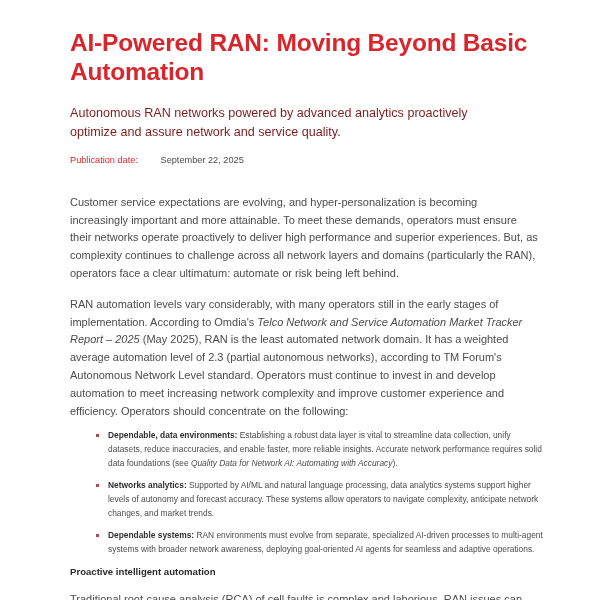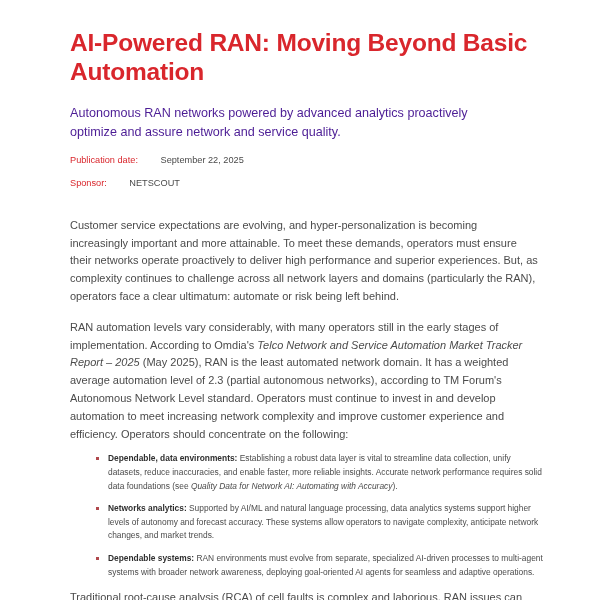--- a/index.html
+++ b/index.html
@@ -26,21 +26,21 @@
   .doc-title {
     color: #d9262c;
     font-size: 24.5px;
     font-weight: bold;
     line-height: 1.19;
     letter-spacing: -0.2px;
     margin: 0 0 18px 0;
     max-width: 470px;
   }
   .doc-subtitle {
-    color: #4c1d95;
+    color: #7f1d1d;
     font-size: 12.6px;
     font-weight: normal;
     line-height: 1.45;
     margin: 0 0 14px 0;
     max-width: 430px;
   }
   .meta-line {
     font-size: 9.2px;
     color: #3f3f3f;
     margin: 0 0 11px 0;
@@ -114,24 +114,20 @@
   <h1 class="doc-title">AI-Powered RAN: Moving Beyond Basic Automation</h1>
 
   <p class="doc-subtitle">Autonomous RAN networks powered by advanced analytics proactively optimize and assure network and service quality.</p>
 
   <p class="meta-line">
     <span class="meta-label">Publication date:</span>
     <span class="meta-value">September 22, 2025</span>
   </p>
 
 
-  <p class="meta-line">
-    <span class="meta-label">Sponsor:</span>
-    <span class="meta-value">NETSCOUT</span>
-  </p>
 
   <div class="rule-gap"></div>
 
   <p class="body-para">Customer service expectations are evolving, and hyper-personalization is becoming increasingly important and more attainable. To meet these demands, operators must ensure their networks operate proactively to deliver high performance and superior experiences. But, as complexity continues to challenge across all network layers and domains (particularly the RAN), operators face a clear ultimatum: automate or risk being left behind.</p>
 
   <p class="body-para tight">
     <span>RAN automation levels vary considerably, with many operators still in the early stages of implementation. According to Omdia's </span><i>Telco Network and Service Automation Market Tracker Report – 2025</i><span> (May 2025), RAN is the least automated network domain. It has a weighted average automation level of 2.3 (partial autonomous networks), according to TM Forum's Autonomous Network Level standard. Operators must continue to invest in and develop automation to meet increasing network complexity and improve customer experience and efficiency. Operators should concentrate on the following:</span>
   </p>
 
   <ul class="bullet-list">
@@ -142,16 +138,17 @@
     <li class="bullet-item">
       <span class="bullet-marker"></span>
       <b>Networks analytics</b><b>:</b><span> Supported by AI/ML and natural language processing, data analytics systems support higher levels of autonomy and forecast accuracy. These systems allow operators to navigate complexity, anticipate network changes, and market trends.</span>
     </li>
     <li class="bullet-item">
       <span class="bullet-marker"></span>
       <b>Dependable systems</b><b>:</b><span> RAN environments must evolve from separate, specialized AI-driven processes to multi-agent systems with broader network awareness, deploying goal-oriented AI agents for seamless and adaptive operations.</span>
     </li>
   </ul>
 
+  <h2 class="section-heading">Proactive intelligent automation</h2>
 
   <p class="body-para wide">Traditional root-cause analysis (RCA) of cell faults is complex and laborious. RAN issues can exhibit similar characteristics (e.g., increased call drops, failed handovers, degraded throughput, increased signaling or events), and the exact cause can be difficult to pinpoint.</p>
 
 </div>
 
 </body></html>

